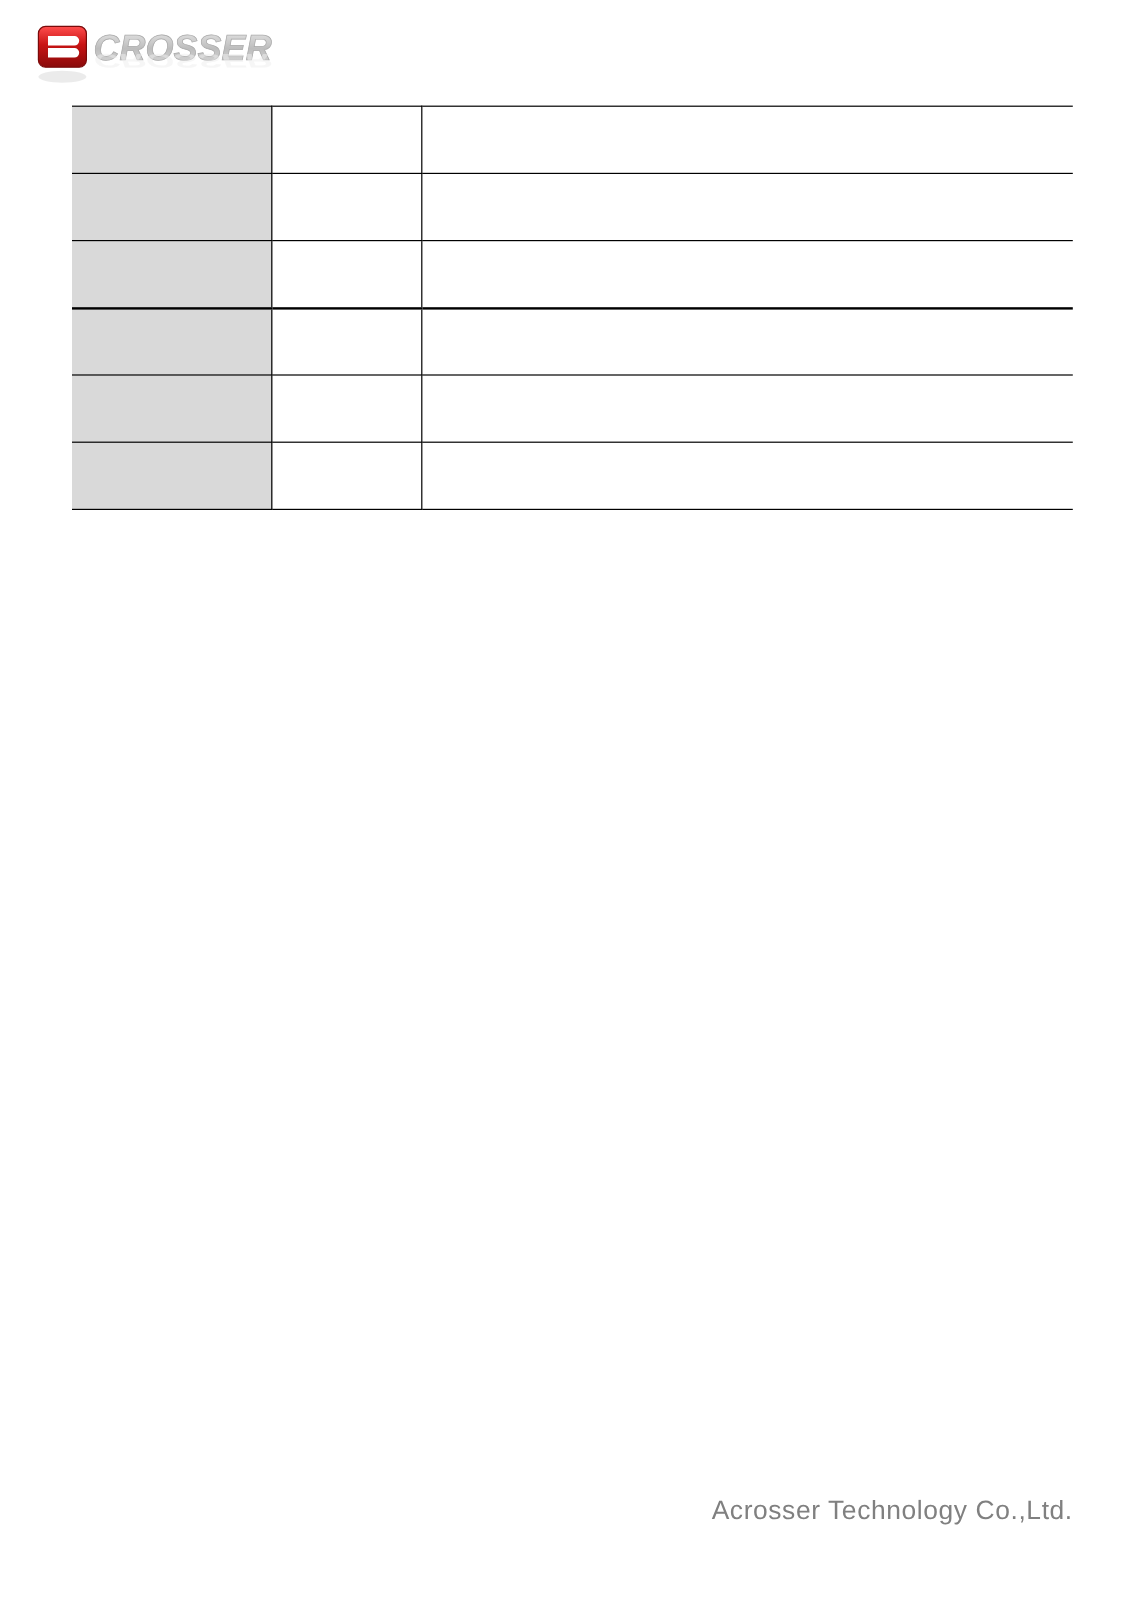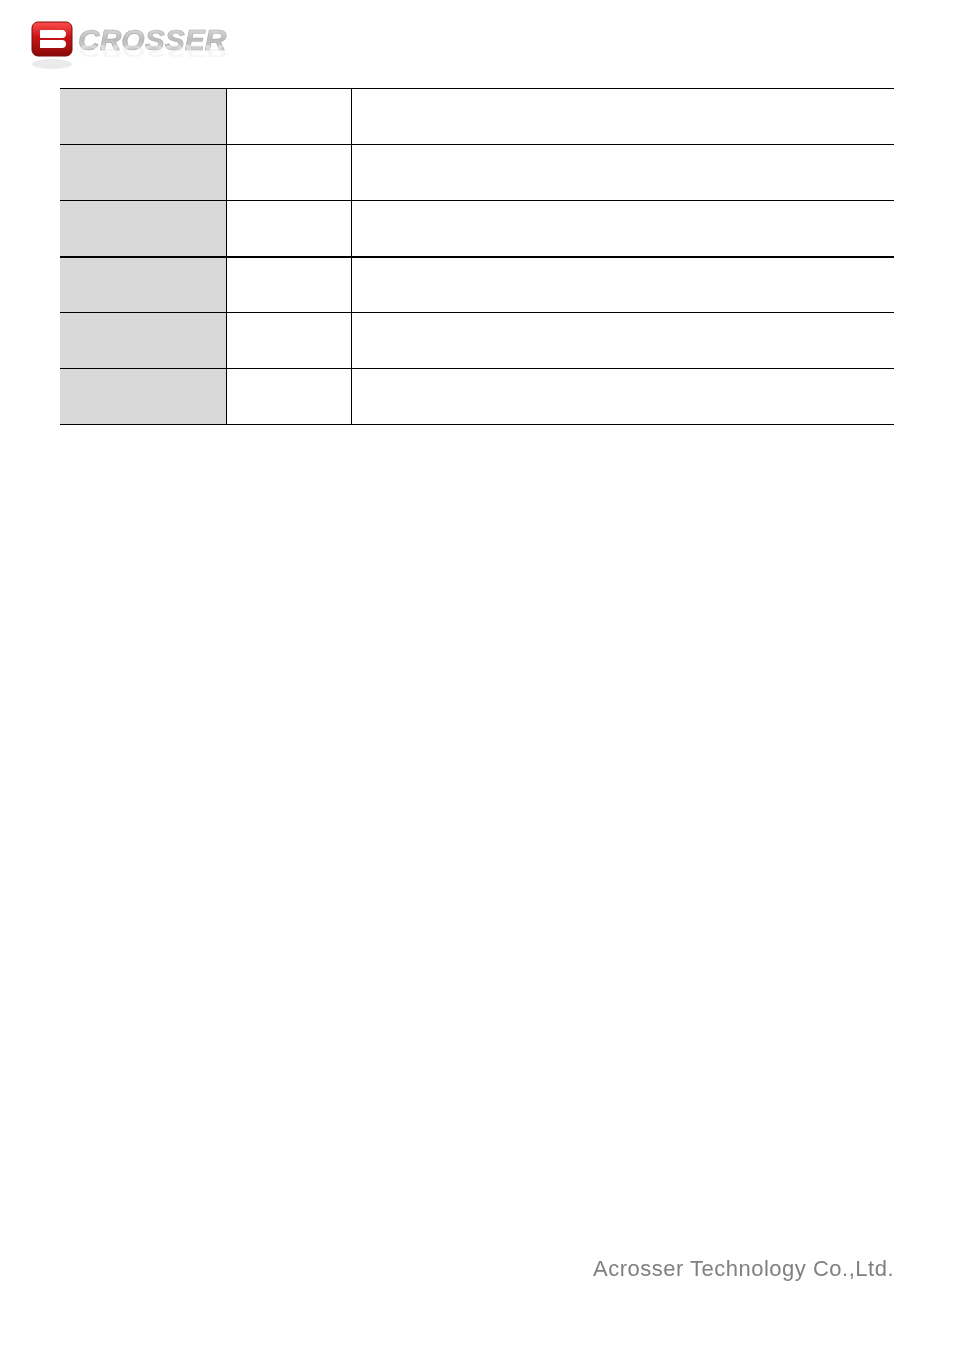--- a/index.html
+++ b/index.html
@@ -51,21 +51,21 @@
   }
   table.spec td.val {
     padding-left: 10px;
   }
   
   table.spec tr.heavy td { border-bottom: 2px solid #000; }
 
   .footer {
     position: absolute;
     right: 60px;
-    bottom: 60px;
+    bottom: 70px;
     text-align: right;
     color: #808080;
   }
   .footer .company {
     font-size: 22px;
     letter-spacing: 0.5px;
     margin-bottom: 8px;
   }
   .footer .url {
     font-size: 22px;

